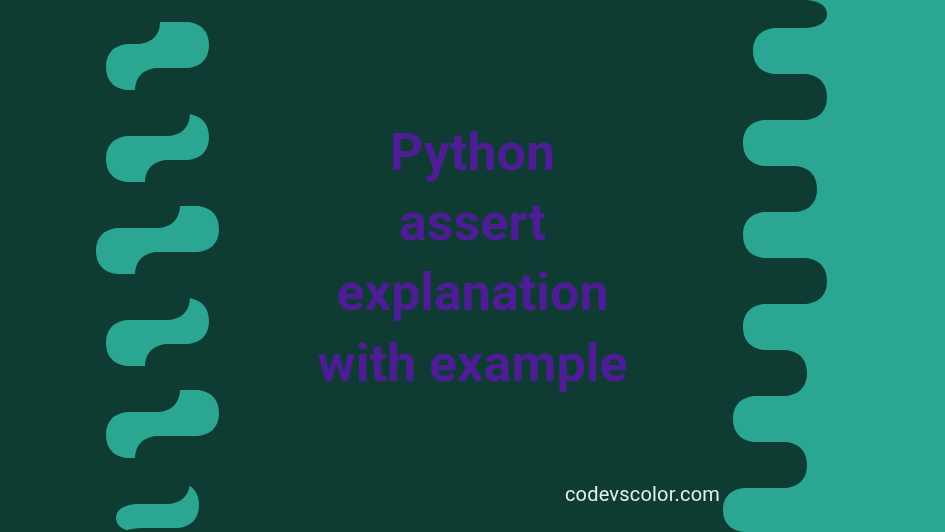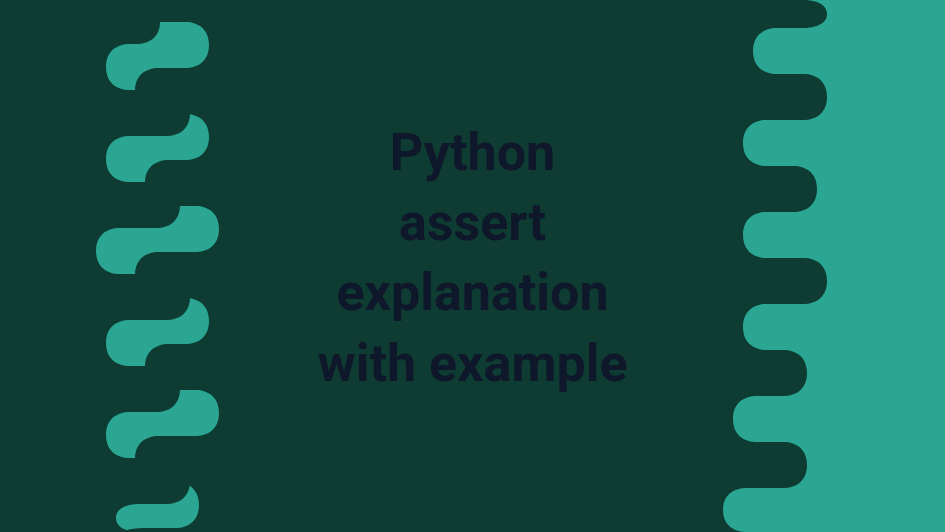--- a/index.html
+++ b/index.html
@@ -20,21 +20,21 @@
     fill: #0E3B32;
   }
   .title-wrap {
     position: absolute;
     top: 118px;
     left: 0;
     right: 0;
     text-align: center;
   }
   .title {
-    color: #0f172a;
+    color: #4c1d95;
     font-weight: 700;
     font-size: 52px;
     line-height: 1.35;
     white-space: pre-line;
   }
   .watermark {
     position: absolute;
     bottom: 26px;
     right: 225px;
     color: #E2EFEC;
@@ -168,13 +168,14 @@
       H0 Z"></path>
   </svg>
 
   <div class="title-wrap">
     <div class="title">Python
 assert
 explanation
 with example</div>
   </div>
 
+  <div class="watermark">codevscolor.com</div>
 </div>
 
 </body></html>

